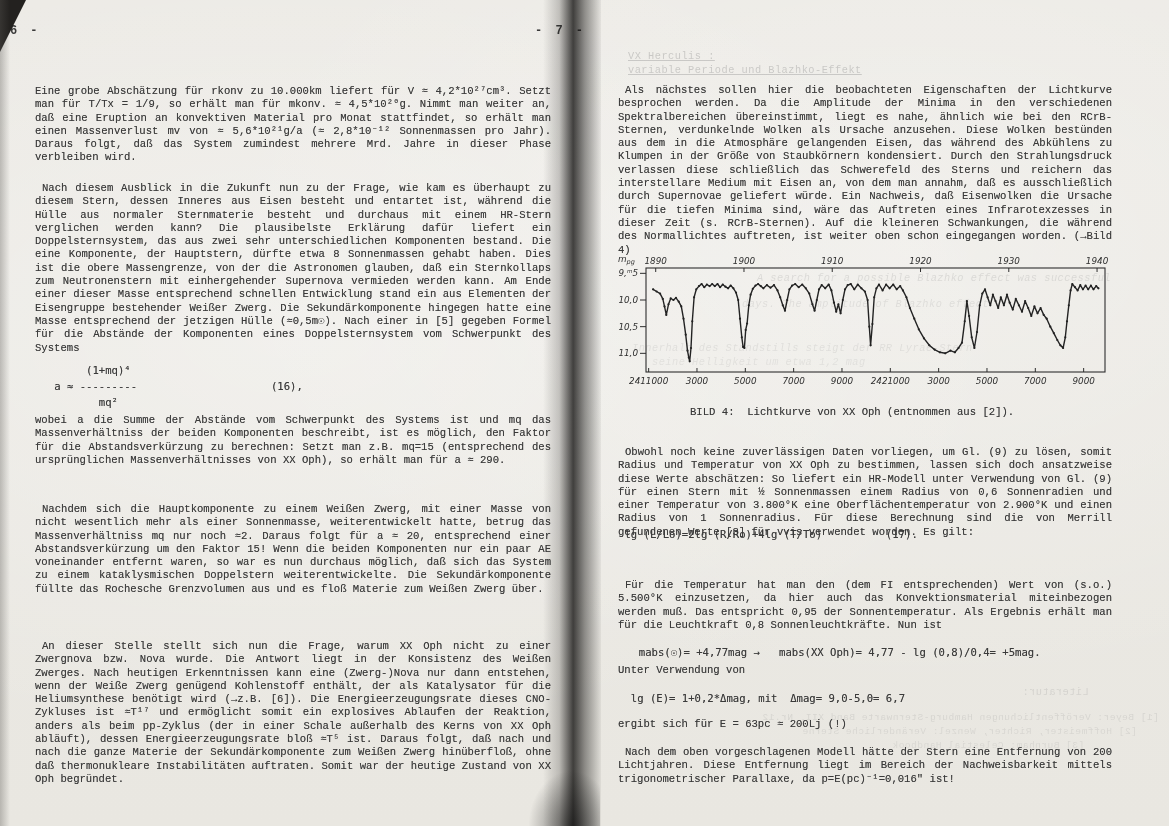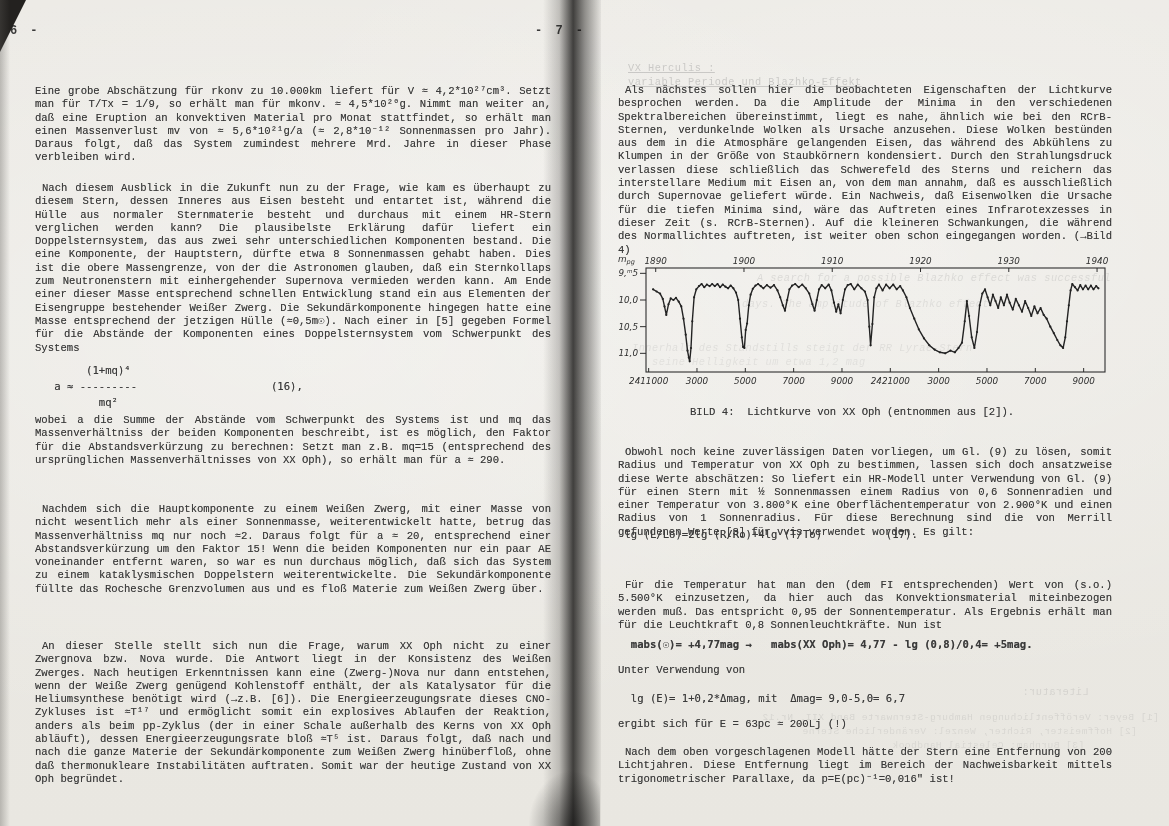--- a/index.html
+++ b/index.html
@@ -58,21 +58,21 @@
     clip-path:polygon(0 0,100% 0,0 100%);
   }
   .edge-left{
     position:absolute;left:0;top:0;width:10px;height:826px;
     background:linear-gradient(90deg,rgba(90,88,84,0.35),rgba(0,0,0,0));
   }
   .ghost{
     position:absolute;color:#8d8d8d;white-space:pre;
     font-size:10.3px;letter-spacing:0.5px;
   }
-  .ghost-underline{text-decoration:underline;margin-top:12px;}
+  .ghost-underline{text-decoration:underline;}
   .ghost-mirror{transform:scaleX(-1);}
   .figure{position:absolute;}
   .clab{font-family:"DejaVu Sans","Liberation Sans",sans-serif;font-style:italic;font-size:8.8px;fill:#2e2e2e;}
 </style>
 </head>
 <body>
 
 <div class="scan">
 
   <div class="page page-left">
@@ -308,21 +308,21 @@
           <circle cx="486.2" cy="34.1" r="1.1" fill="#232323"></circle>
           <circle cx="488.4" cy="36.3" r="1.1" fill="#232323"></circle>
         </svg>
     </div>
 
     <div class="caption" style="left:26px;top:406px;width:494px;">BILD 4:  Lichtkurve von XX Oph (entnommen aus [2]).</div>
 
     <div class="para" style="left:26px;top:446px;width:494px;">Obwohl noch keine zuverlässigen Daten vorliegen, um Gl. (9) zu lösen, somit Radius und Temperatur von XX Oph zu bestimmen, lassen sich doch ansatzweise diese Werte abschätzen: So liefert ein HR-Modell unter Verwendung von Gl. (9) für einen Stern mit ½ Sonnenmassen einem Radius von 0,6 Sonnenradien und einer Temperatur von 3.800°K eine Oberflächentemperatur von 2.900°K und einen Radius von 1 Sonnenradius. Für diese Berechnung sind die von Merrill gefundenen Werte [3] für vvis verwendet worden. Es gilt:</div>
     <pre class="formula" style="left:26px;top:526px;margin:0;"> lg (L/Lo)=2lg (R/Ro)+4lg (T/To)          (17).</pre>
     <div class="para" style="left:26px;top:579px;width:494px;">Für die Temperatur hat man den (dem FI entsprechenden) Wert von (s.o.) 5.500°K einzusetzen, da hier auch das Konvektionsmaterial miteinbezogen werden muß. Das entspricht 0,95 der Sonnentemperatur. Als Ergebnis erhält man für die Leuchtkraft 0,8 Sonnenleuchtkräfte. Nun ist</div>
-    <pre class="formula" style="left:26px;top:636px;margin:0;font-weight:bold;">  mabs(☉)= +4,77mag →   mabs(XX Oph)= 4,77 - lg (0,8)/0,4= +5mag.</pre>
+    <pre class="formula" style="left:26px;top:636px;margin:8px;">  mabs(☉)= +4,77mag →   mabs(XX Oph)= 4,77 - lg (0,8)/0,4= +5mag.</pre>
     <div class="para noindent" style="left:26px;top:664px;width:494px;">Unter Verwendung von</div>
     <pre class="formula" style="left:26px;top:690px;margin:0;">  lg (E)= 1+0,2*Δmag, mit  Δmag= 9,0-5,0= 6,7</pre>
     <div class="para noindent" style="left:26px;top:718px;width:494px;">ergibt sich für E = 63pc ≈ 200Lj (!)</div>
     <div class="para" style="left:26px;top:746px;width:494px;">Nach dem oben vorgeschlagenen Modell hätte der Stern eine Entfernung von 200 Lichtjahren. Diese Entfernung liegt im Bereich der Nachweisbarkeit mittels trigonometrischer Parallaxe, da p=E(pc)⁻¹=0,016" ist!</div>
 
     <div class="ghost ghost-mirror" style="left:430px;top:686px;opacity:0.22;">Literatur:</div>
     <div class="ghost ghost-mirror" style="left:170px;top:712px;opacity:0.20;font-size:9.5px;">[1] Beyer: Veröffentlichungen Hamburg-Sternwarte Band XII, Nr.12</div>
     <div class="ghost ghost-mirror" style="left:210px;top:726px;opacity:0.18;font-size:9.5px;">[2] Hoffmeister, Richter, Wenzel: Veränderliche Sterne</div>
     <div class="ghost ghost-mirror" style="left:300px;top:740px;opacity:0.17;font-size:9.5px;">[3] Burnham: Celestial Handbook</div>
   </div>

